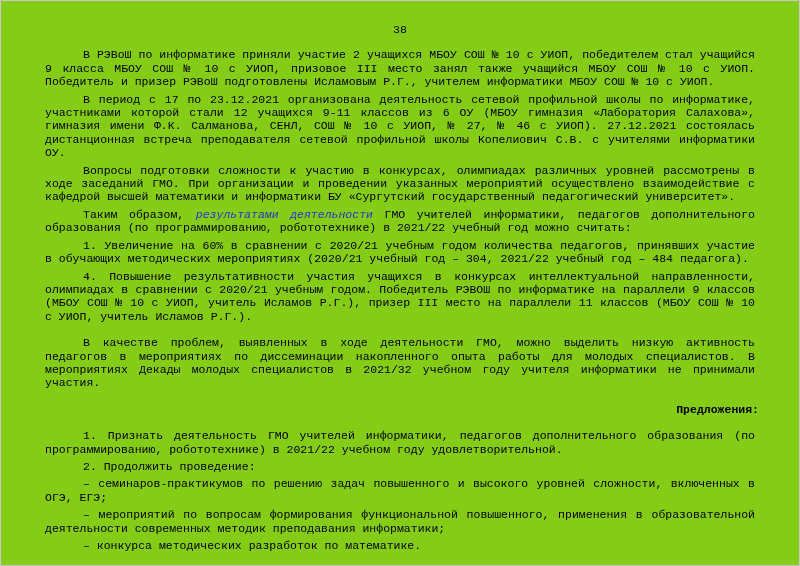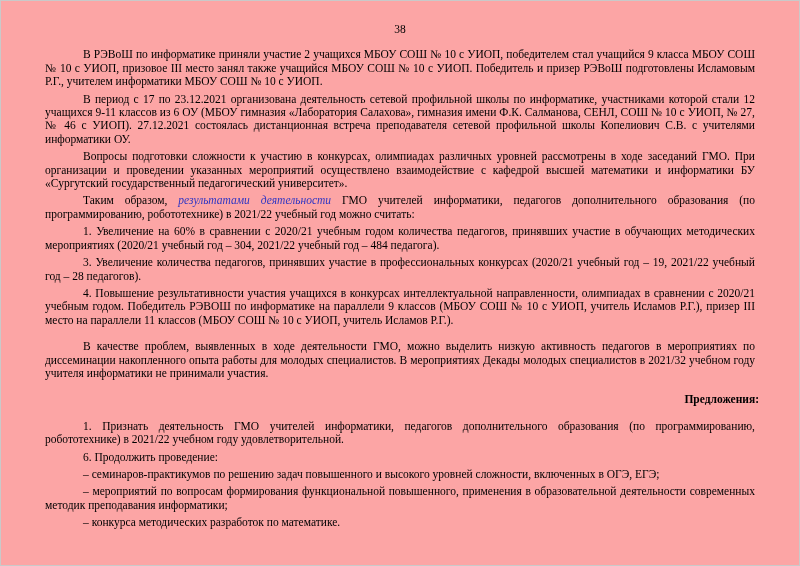--- a/index.html
+++ b/index.html
@@ -5,24 +5,24 @@
   html, body {
     margin: 0;
     padding: 0;
     background: #ffffff;
   }
   .page {
     position: relative;
     width: 800px;
     height: 566px;
     box-sizing: border-box;
-    background: #fca5a5;
+    background: #84cc16;
     border: 1px solid #c9c9c9;
     padding: 22px 40px 18px 40px;
-    font-family: Liberation Serif, serif;
+    font-family: Liberation Mono, monospace;
     font-size: 11.5px;
     line-height: 13.4px;
     color: #000000;
     overflow: hidden;
   }
   .page-number {
     text-align: center;
     margin-bottom: 12px;
   }
   p.para {
@@ -48,23 +48,22 @@
 <body>
 
 <div class="page">
   <div class="page-number">38</div>
   <div>
       <p class="para body"><span>В РЭВоШ по информатике приняли участие 2 учащихся МБОУ СОШ № 10 с УИОП, победителем стал учащийся 9 класса МБОУ СОШ № 10 с УИОП, призовое III место занял также учащийся МБОУ СОШ № 10 с УИОП. Победитель и призер РЭВоШ подготовлены Исламовым Р.Г., учителем информатики МБОУ СОШ № 10 с УИОП.</span></p>
       <p class="para body"><span>В период с 17 по 23.12.2021 организована деятельность сетевой профильной школы по информатике, участниками которой стали 12 учащихся 9-11 классов из 6 ОУ (МБОУ гимназия «Лаборатория Салахова», гимназия имени Ф.К. Салманова, СЕНЛ, СОШ № 10 с УИОП, № 27, № 46 с УИОП). 27.12.2021 состоялась дистанционная встреча преподавателя сетевой профильной школы Копелиович С.В. с учителями информатики ОУ.</span></p>
       <p class="para body"><span>Вопросы подготовки сложности к участию в конкурсах, олимпиадах различных уровней рассмотрены в ходе заседаний ГМО. При организации и проведении указанных мероприятий осуществлено взаимодействие с кафедрой высшей математики и информатики БУ «Сургутский государственный педагогический университет».</span></p>
       <p class="para body"><span>Таким образом, </span><span class="accent">результатами деятельности</span><span> ГМО учителей информатики, педагогов дополнительного образования (по программированию, робототехнике) в 2021/22 учебный год можно считать:</span></p>
       <p class="para body"><span>1. Увеличение на 60% в сравнении с 2020/21 учебным годом количества педагогов, принявших участие в обучающих методических мероприятиях (2020/21 учебный год – 304, 2021/22 учебный год – 484 педагога).</span></p>
-      <p class="para body"><span>3. Увеличение количества педагогов, принявших участие в профессиональных конкурсах (2020/21 учебный год – 19, 2021/22 учебный год – 28 педагогов).</span></p>
       <p class="para body"><span>4. Повышение результативности участия учащихся в конкурсах интеллектуальной направленности, олимпиадах в сравнении с 2020/21 учебным годом. Победитель РЭВОШ по информатике на параллели 9 классов (МБОУ СОШ № 10 с УИОП, учитель Исламов Р.Г.), призер III место на параллели 11 классов  (МБОУ СОШ № 10 с УИОП, учитель Исламов Р.Г.).</span></p>
       <p class="para body spaced"><span>В качестве проблем, выявленных в ходе деятельности ГМО, можно выделить низкую активность педагогов в мероприятиях по диссеминации накопленного опыта работы для молодых специалистов. В мероприятиях Декады молодых специалистов в 2021/32 учебном году учителя информатики не принимали участия.</span></p>
       <p class="para heading"><span>Предложения:</span></p>
       <p class="para body"><span>1. Признать деятельность ГМО учителей информатики, педагогов дополнительного образования (по программированию, робототехнике) в 2021/22 учебном году удовлетворительной.</span></p>
-      <p class="para body"><span>6. Продолжить проведение:</span></p>
+      <p class="para body"><span>2. Продолжить проведение:</span></p>
       <p class="para body"><span>– семинаров-практикумов по решению задач повышенного и высокого уровней сложности, включенных в ОГЭ, ЕГЭ;</span></p>
       <p class="para body"><span>– мероприятий по вопросам формирования функциональной повышенного, применения в образовательной деятельности современных методик преподавания информатики;</span></p>
       <p class="para body"><span>– конкурса методических разработок по математике.</span></p>
     </div>
 </div>
 
 </body></html>

